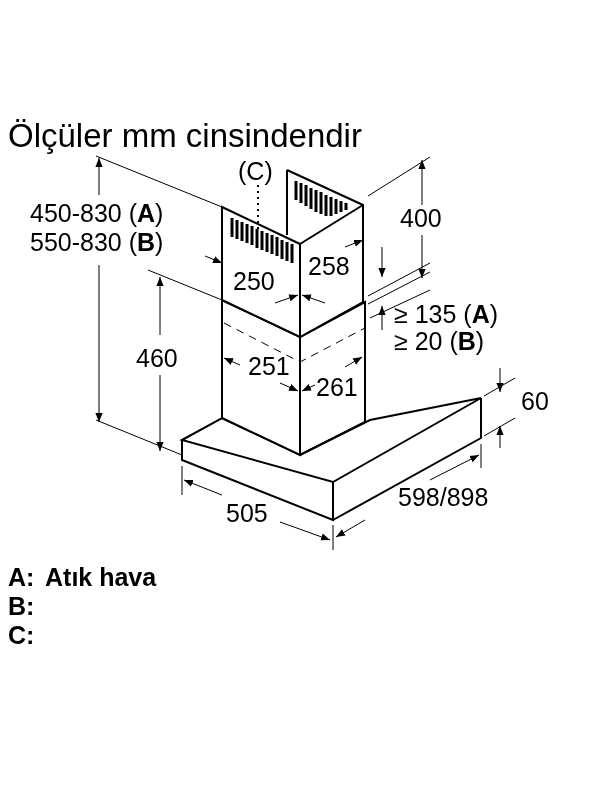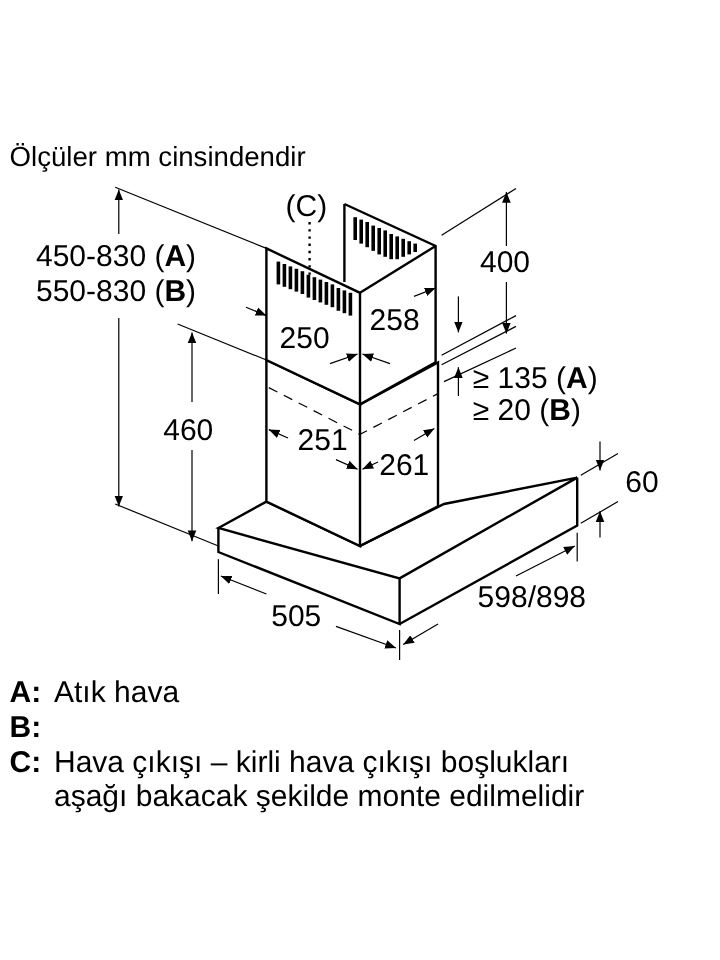--- a/index.html
+++ b/index.html
@@ -1,25 +1,25 @@
 <!DOCTYPE html>
 <html><head>
 <meta charset="utf-8">
 <style>
   html, body { margin: 0; padding: 0; background: #ffffff; }
   body { width: 600px; height: 800px; position: relative; overflow: hidden;
          font-family: "Liberation Sans", sans-serif; color: #000; }
-  .title { position: absolute; left: 8px; top: 117px; font-size: 23px; }
+  .title { position: absolute; left: 8px; top: 117px; font-size: 33px; }
   svg.diagram { position: absolute; left: 0; top: 0; }
   .dim { font-family: "Liberation Sans", sans-serif; font-size: 25px; fill: #000; }
   .dim b, .bold { font-weight: bold; }
   .legend { position: absolute; left: 8px; top: 563px; font-size: 25px; line-height: 29px; }
   .legend-row { display: flex; }
   .legend-key { font-weight: bold; width: 37px; flex: none; }
-  .legend-text { white-space: nowrap; }
+  .legend-text { white-space: nowrap; font-weight: bold; }
 </style>
 </head>
 <body>
 
 <div class="title">Ölçüler mm cinsindendir</div>
 
 <svg class="diagram" width="600" height="560" viewBox="0 0 600 560">
   <defs>
     <marker id="ah" viewBox="0 0 10 10" refX="10" refY="5" markerWidth="9" markerHeight="9" orient="auto-start-reverse">
       <path d="M0,1 L10,5 L0,9 z" fill="#000"></path>
@@ -138,19 +138,14 @@
 <div class="legend">
   <div class="legend-row">
     <span class="legend-key">A:</span>
     <span class="legend-text">Atık hava</span>
   </div>
   <div class="legend-row">
     <span class="legend-key">B:</span>
   </div>
   <div class="legend-row">
     <span class="legend-key">C:</span>
-    <span class="legend-text">Hava çıkışı – kirli hava çıkışı boşlukları</span>
-  </div>
-  <div class="legend-row">
-    <span class="legend-key"></span>
-    <span class="legend-text">aşağı bakacak şekilde monte edilmelidir</span>
   </div>
 </div>
 
 </body></html>

